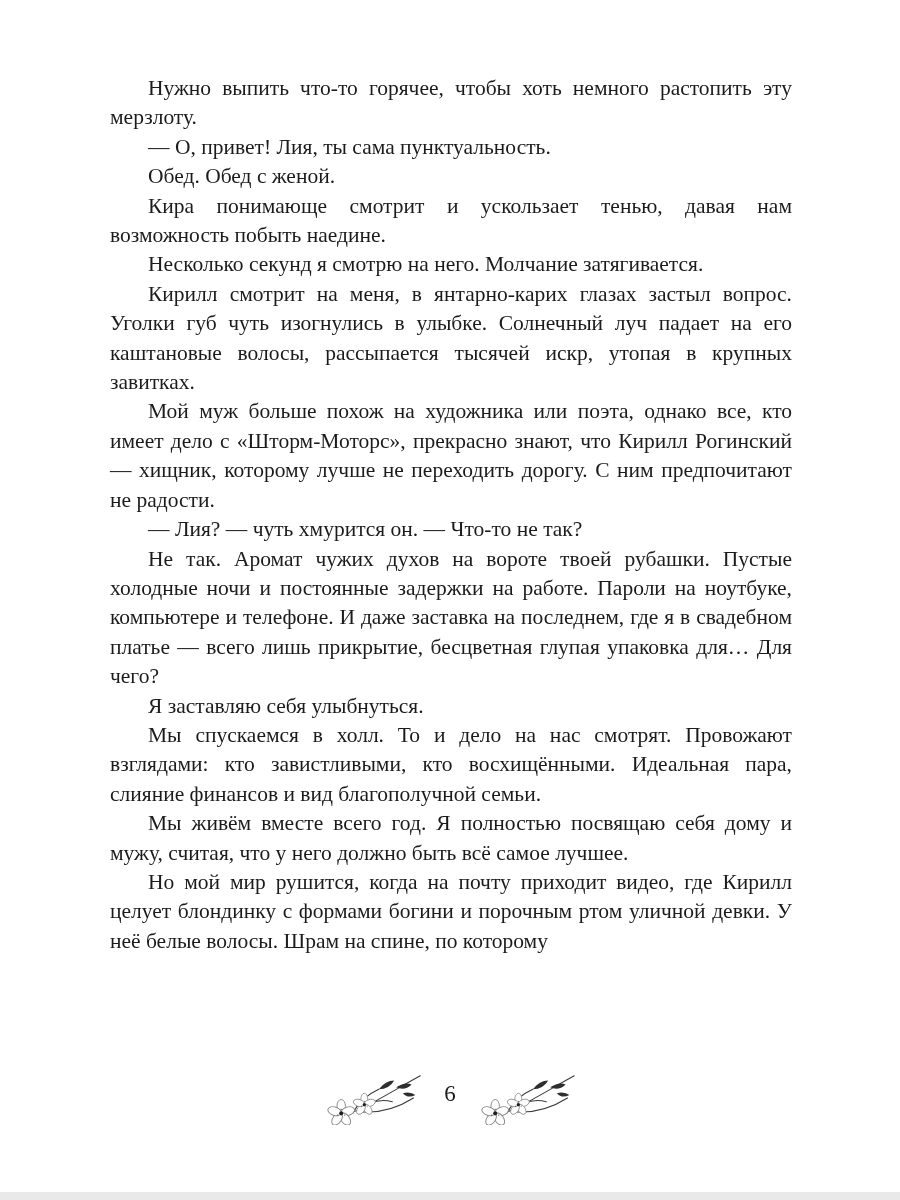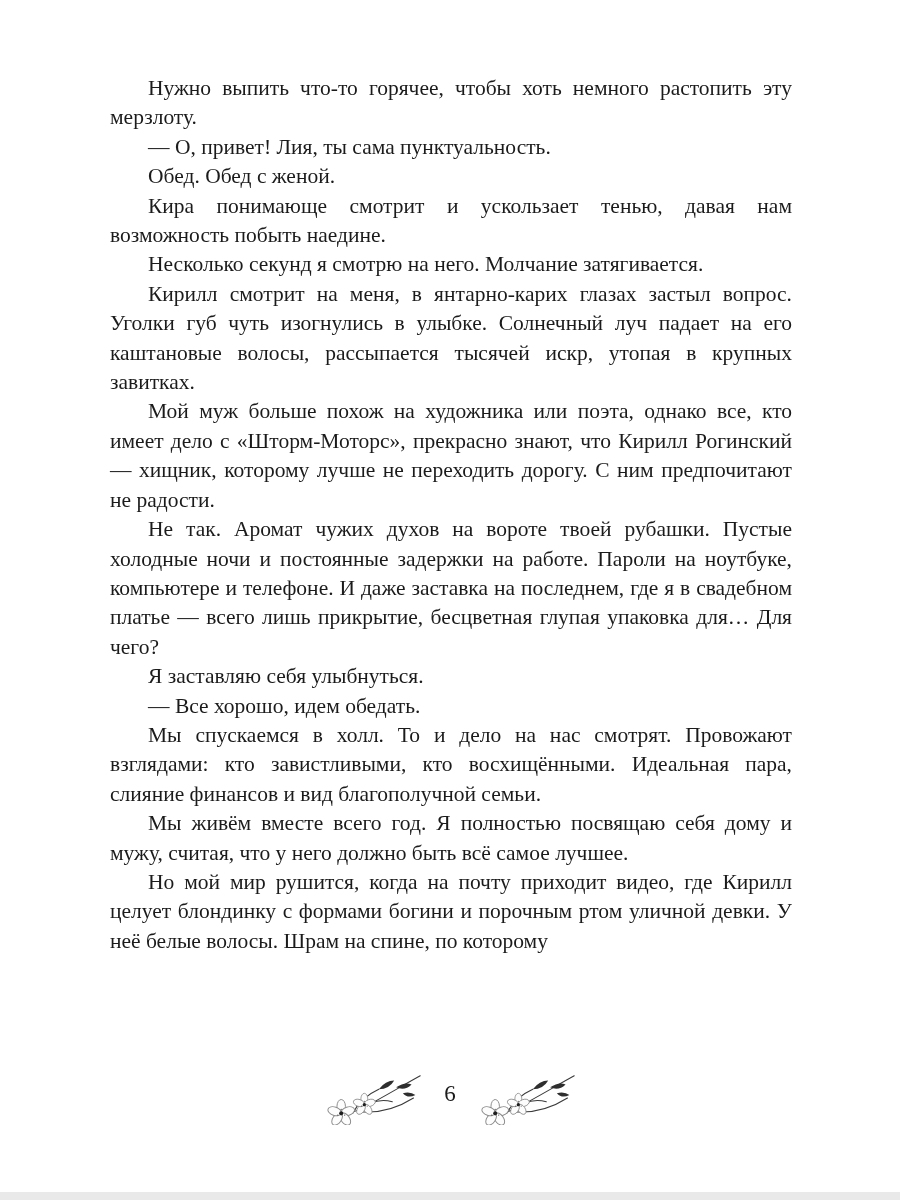--- a/index.html
+++ b/index.html
@@ -87,23 +87,23 @@
   </svg>
 
   <div class="page-text">
       <p class="para">Нужно выпить что-то горячее, чтобы хоть немного растопить эту мерзлоту.</p>
       <p class="para">— О, привет! Лия, ты сама пунктуальность.</p>
       <p class="para">Обед. Обед с женой.</p>
       <p class="para">Кира понимающе смотрит и ускользает тенью, давая нам возможность побыть наедине.</p>
       <p class="para">Несколько секунд я смотрю на него. Молчание затягивается.</p>
       <p class="para">Кирилл смотрит на меня, в янтарно-карих глазах застыл вопрос. Уголки губ чуть изогнулись в улыбке. Солнечный луч падает на его каштановые волосы, рассыпается тысячей искр, утопая в крупных завитках.</p>
       <p class="para">Мой муж больше похож на художника или поэта, однако все, кто имеет дело с «Шторм-Моторс», прекрасно знают, что Кирилл Рогинский — хищник, которому лучше не переходить дорогу. С ним предпочитают не радости.</p>
+      <p class="para">— Лия? — чуть хмурится он. — Что-то не так?</p>
       <p class="para">Не так. Аромат чужих духов на вороте твоей рубашки. Пустые холодные ночи и постоянные задержки на работе. Пароли на ноутбуке, компьютере и телефоне. И даже заставка на последнем, где я в свадебном платье — всего лишь прикрытие, бесцветная глупая упаковка для… Для чего?</p>
       <p class="para">Я заставляю себя улыбнуться.</p>
-      <p class="para">— Все хорошо, идем обедать.</p>
       <p class="para">Мы спускаемся в холл. То и дело на нас смотрят. Провожают взглядами: кто завистливыми, кто восхищёнными. Идеальная пара, слияние финансов и вид благополучной семьи.</p>
       <p class="para">Мы живём вместе всего год. Я полностью посвящаю себя дому и мужу, считая, что у него должно быть всё самое лучшее.</p>
       <p class="para">Но мой мир рушится, когда на почту приходит видео, где Кирилл целует блондинку с формами богини и порочным ртом уличной девки. У неё белые волосы. Шрам на спине, по которому</p>
     </div>
 
   <div class="footer">
     <svg class="orn" width="106" height="57" viewBox="0 0 110 55">
       <use href="#ornament"></use>
     </svg>
     <div class="page-number">6</div>

